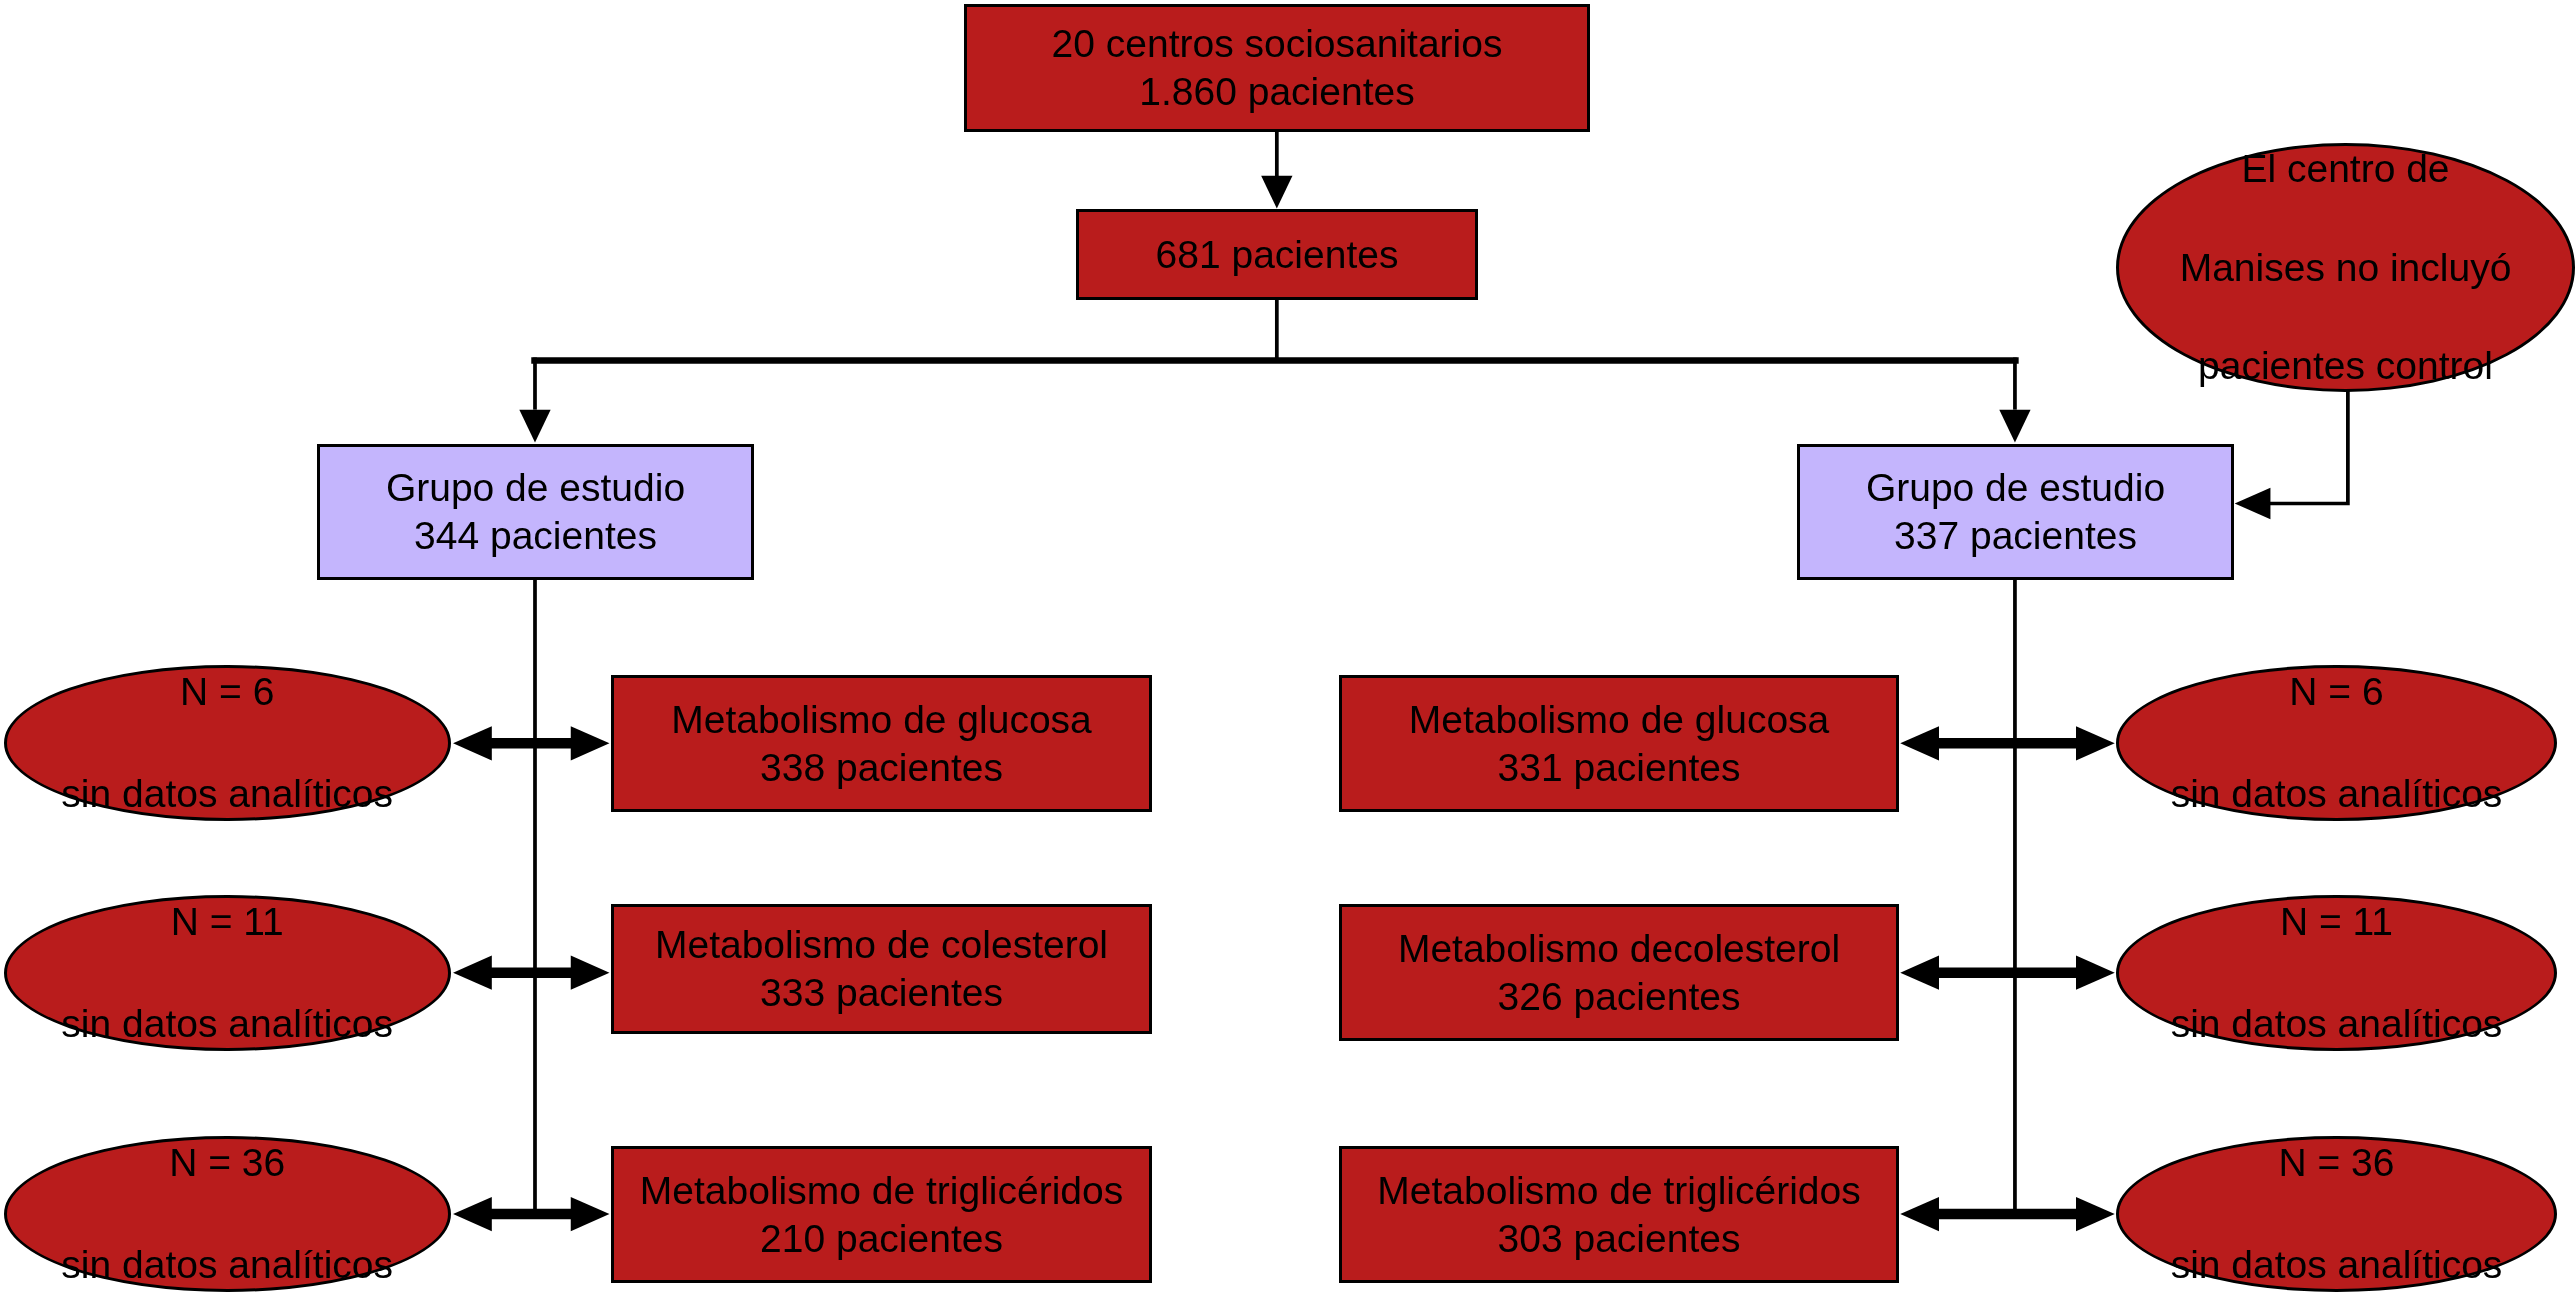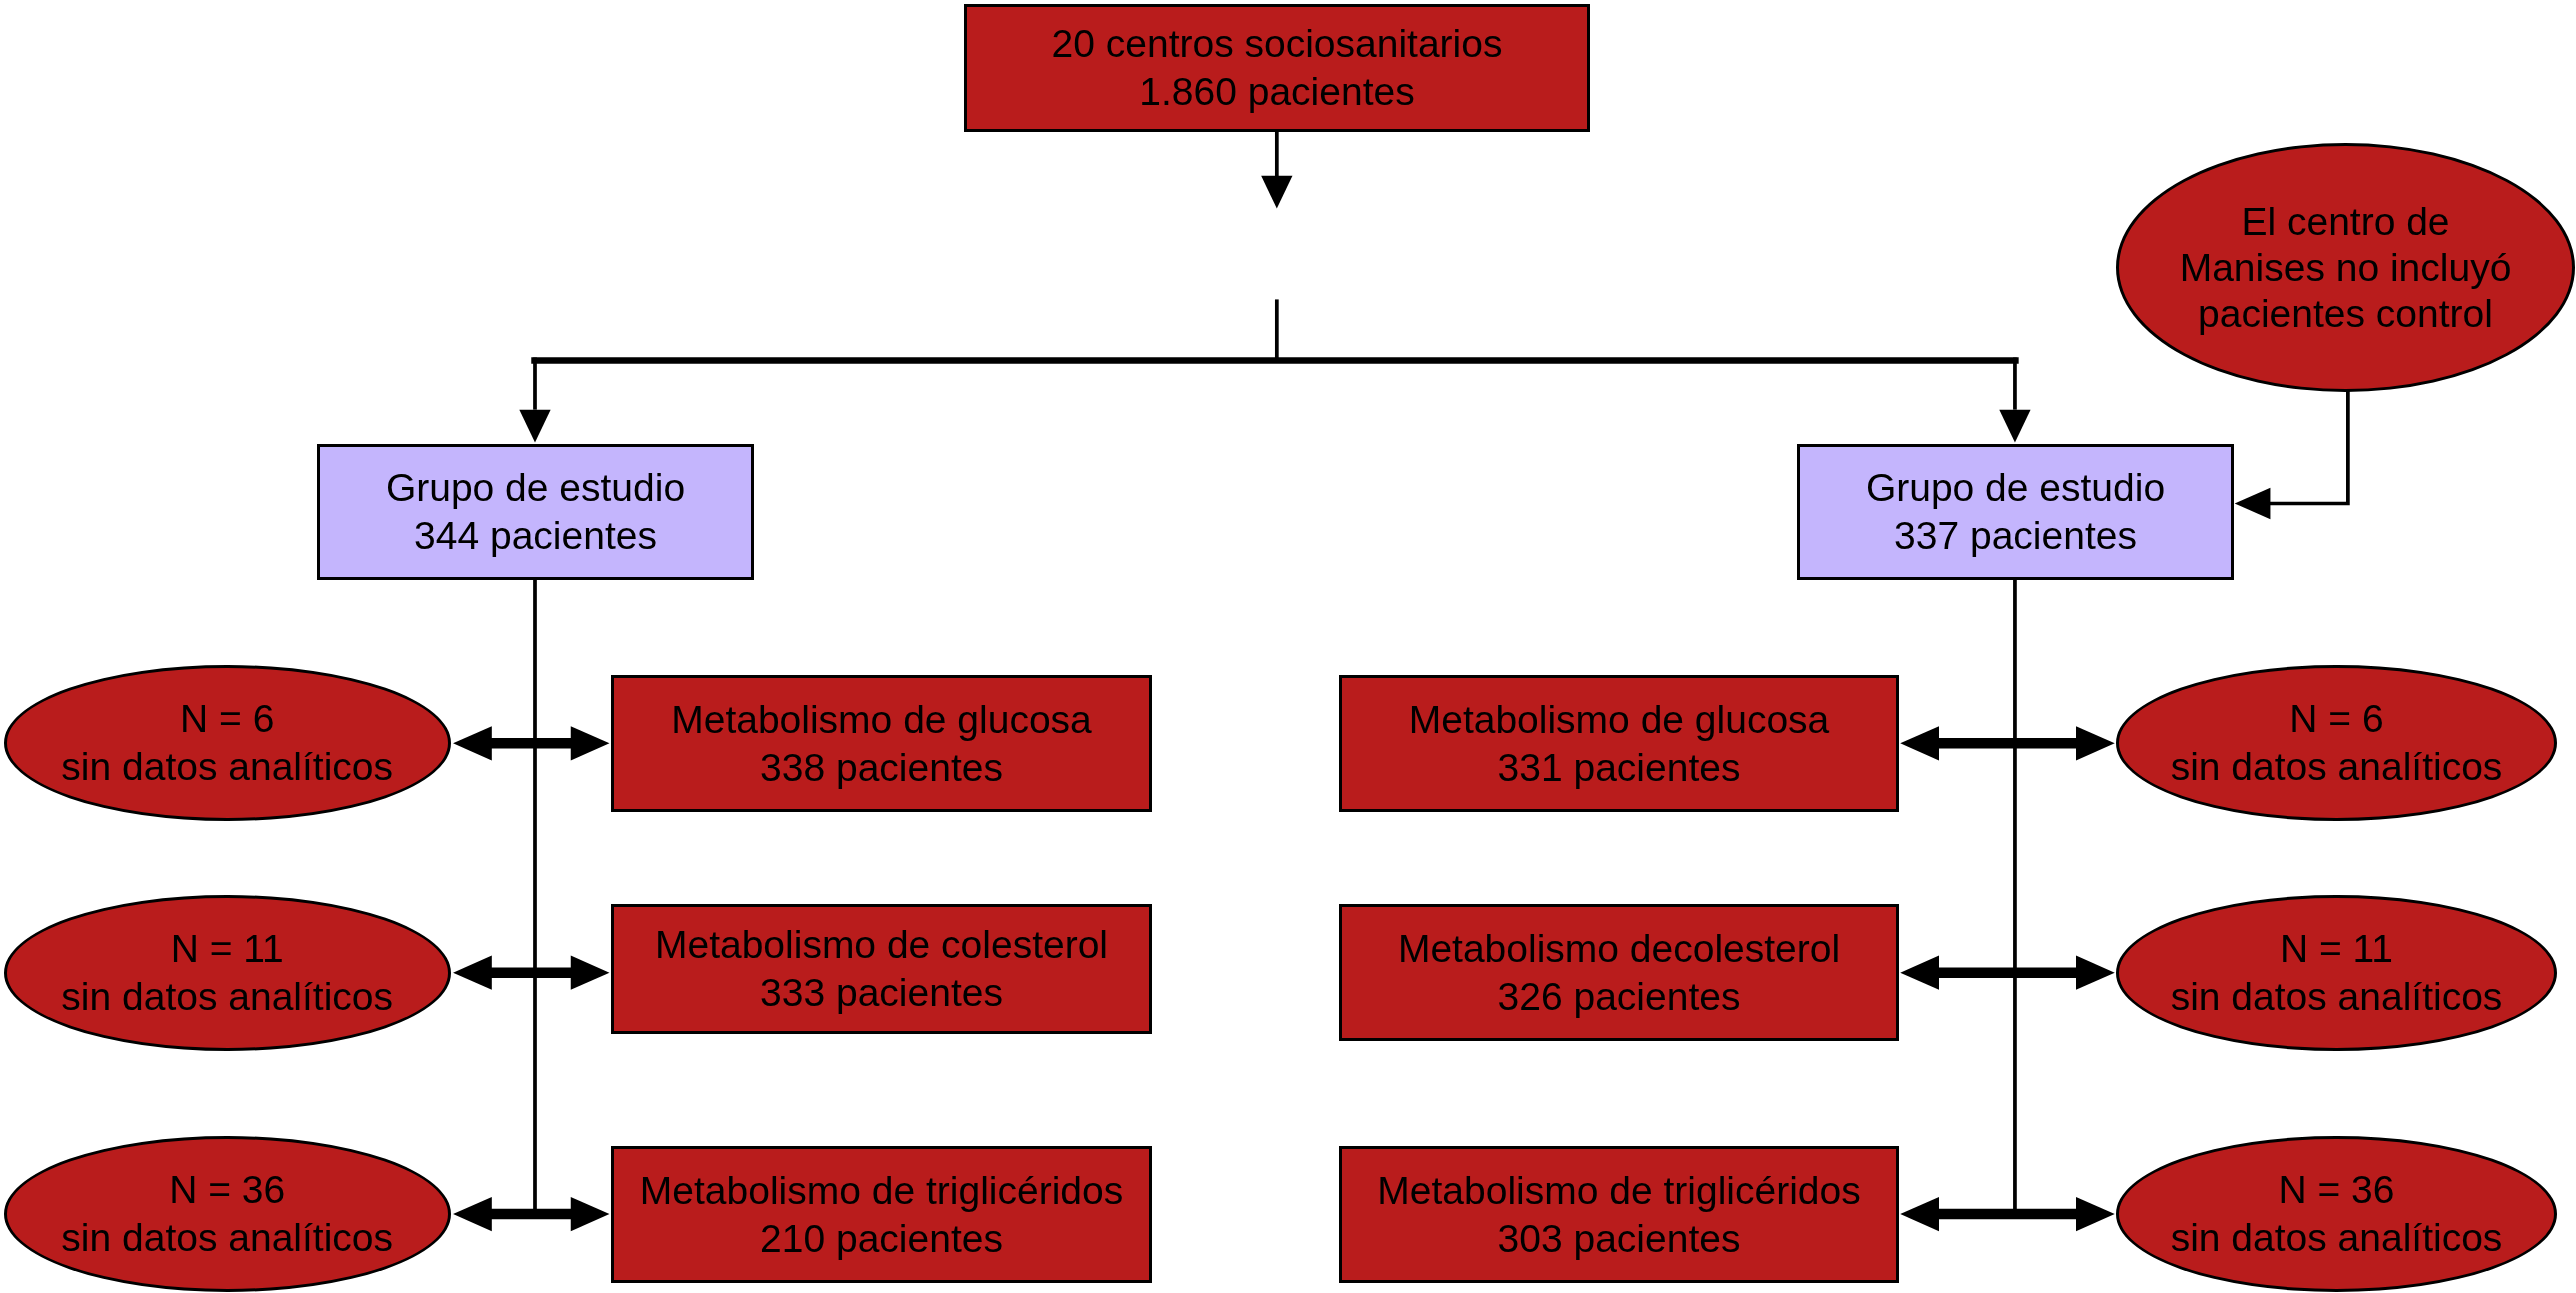--- a/index.html
+++ b/index.html
@@ -24,21 +24,21 @@
     align-items: center; justify-content: center;
     text-align: center;
     box-sizing: border-box;
     background: #b91c1c;
     border: 3.7px solid #000000;
     color: #000000;
     font-size: 39px;
     line-height: 48px;
     white-space: nowrap;
   }
-  .ellipse { border-radius: 50%; }
+  .ellipse { border-radius: 50%; justify-content: space-between; }
   .group   { background: #c4b5fd; }
   svg line, svg polyline { stroke: #000000; }
   svg polygon { fill: #000000; stroke: none; }
 </style>
 </head>
 <body>
 
 <div class="canvas">
 
   <svg class="connectors" viewBox="0 0 3458 1736" xmlns="http://www.w3.org/2000/svg">
@@ -92,20 +92,23 @@
       <polygon points="2551,1630 2603,1607 2603,1653"></polygon>
       <polygon points="2839,1630 2787,1607 2787,1653"></polygon>
     </g>
   </svg>
 
   <div class="node" style="left:964px; top:3.7px; width:626px; height:128px;">
     <span>20 centros sociosanitarios</span>
     <span>1.860 pacientes</span>
   </div>
 
+  <div class="node" style="left:1076px; top:209px; width:402px; height:91px;">
+    <span>681 pacientes</span>
+  </div>
 
   <div class="node ellipse" style="left:2116px; top:143px; width:459px; height:249px; line-height:46px;">
     <span>El centro de</span>
     <span>Manises no incluyó</span>
     <span>pacientes control</span>
   </div>
 
   <div class="node group" style="left:317px; top:444px; width:437px; height:136px;">
     <span>Grupo de estudio</span>
     <span>344 pacientes</span>

